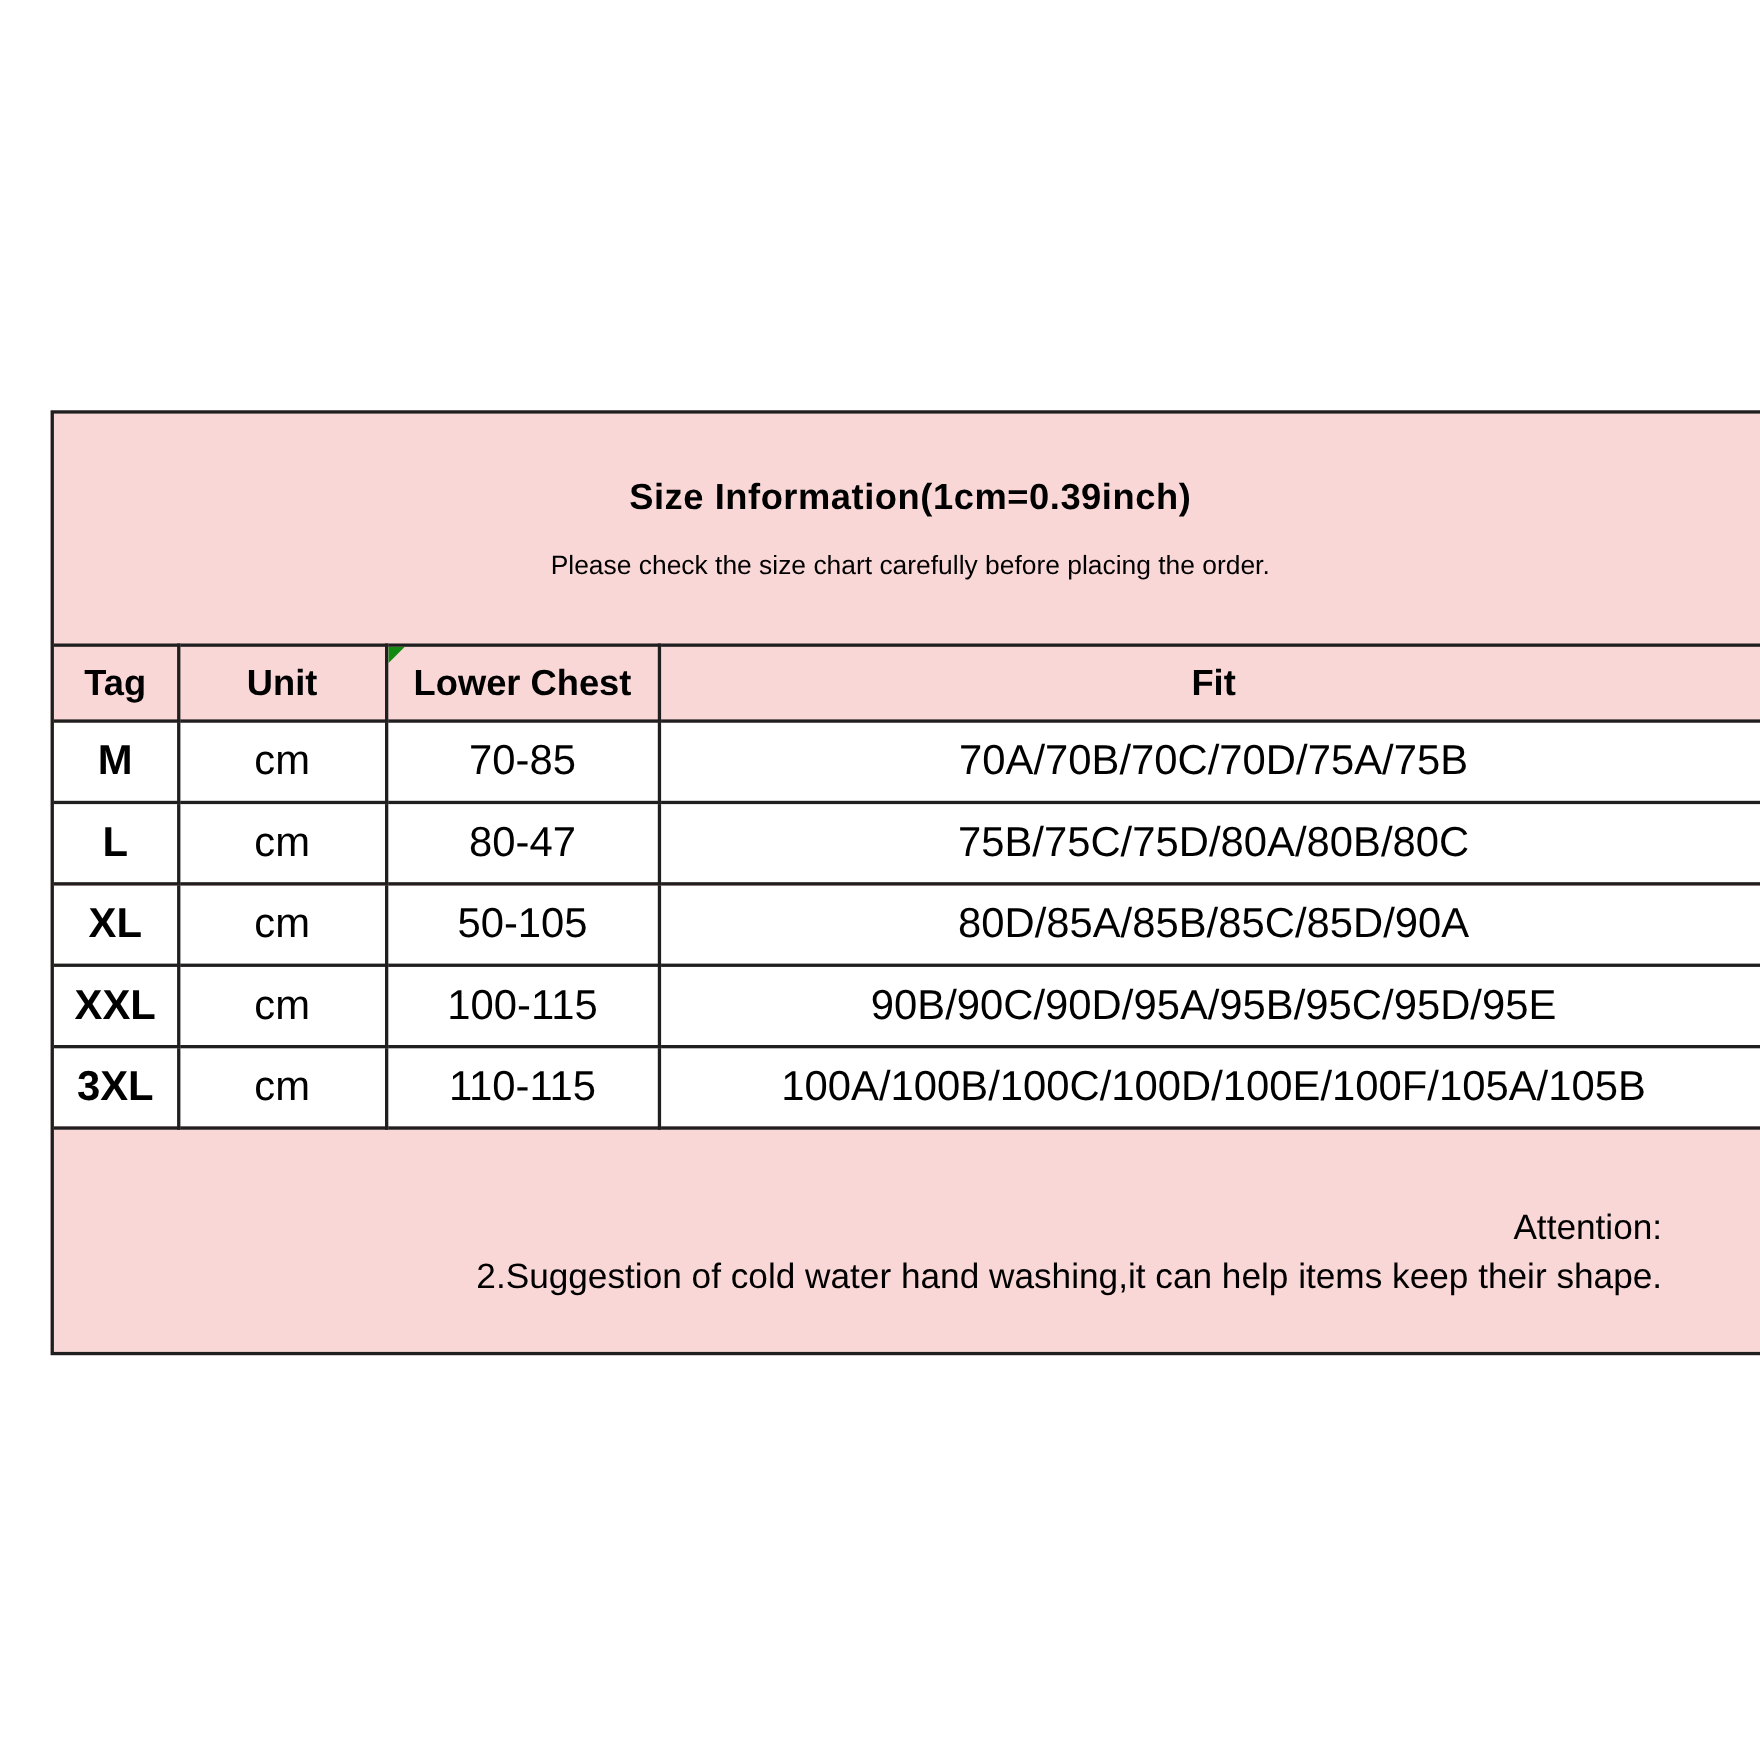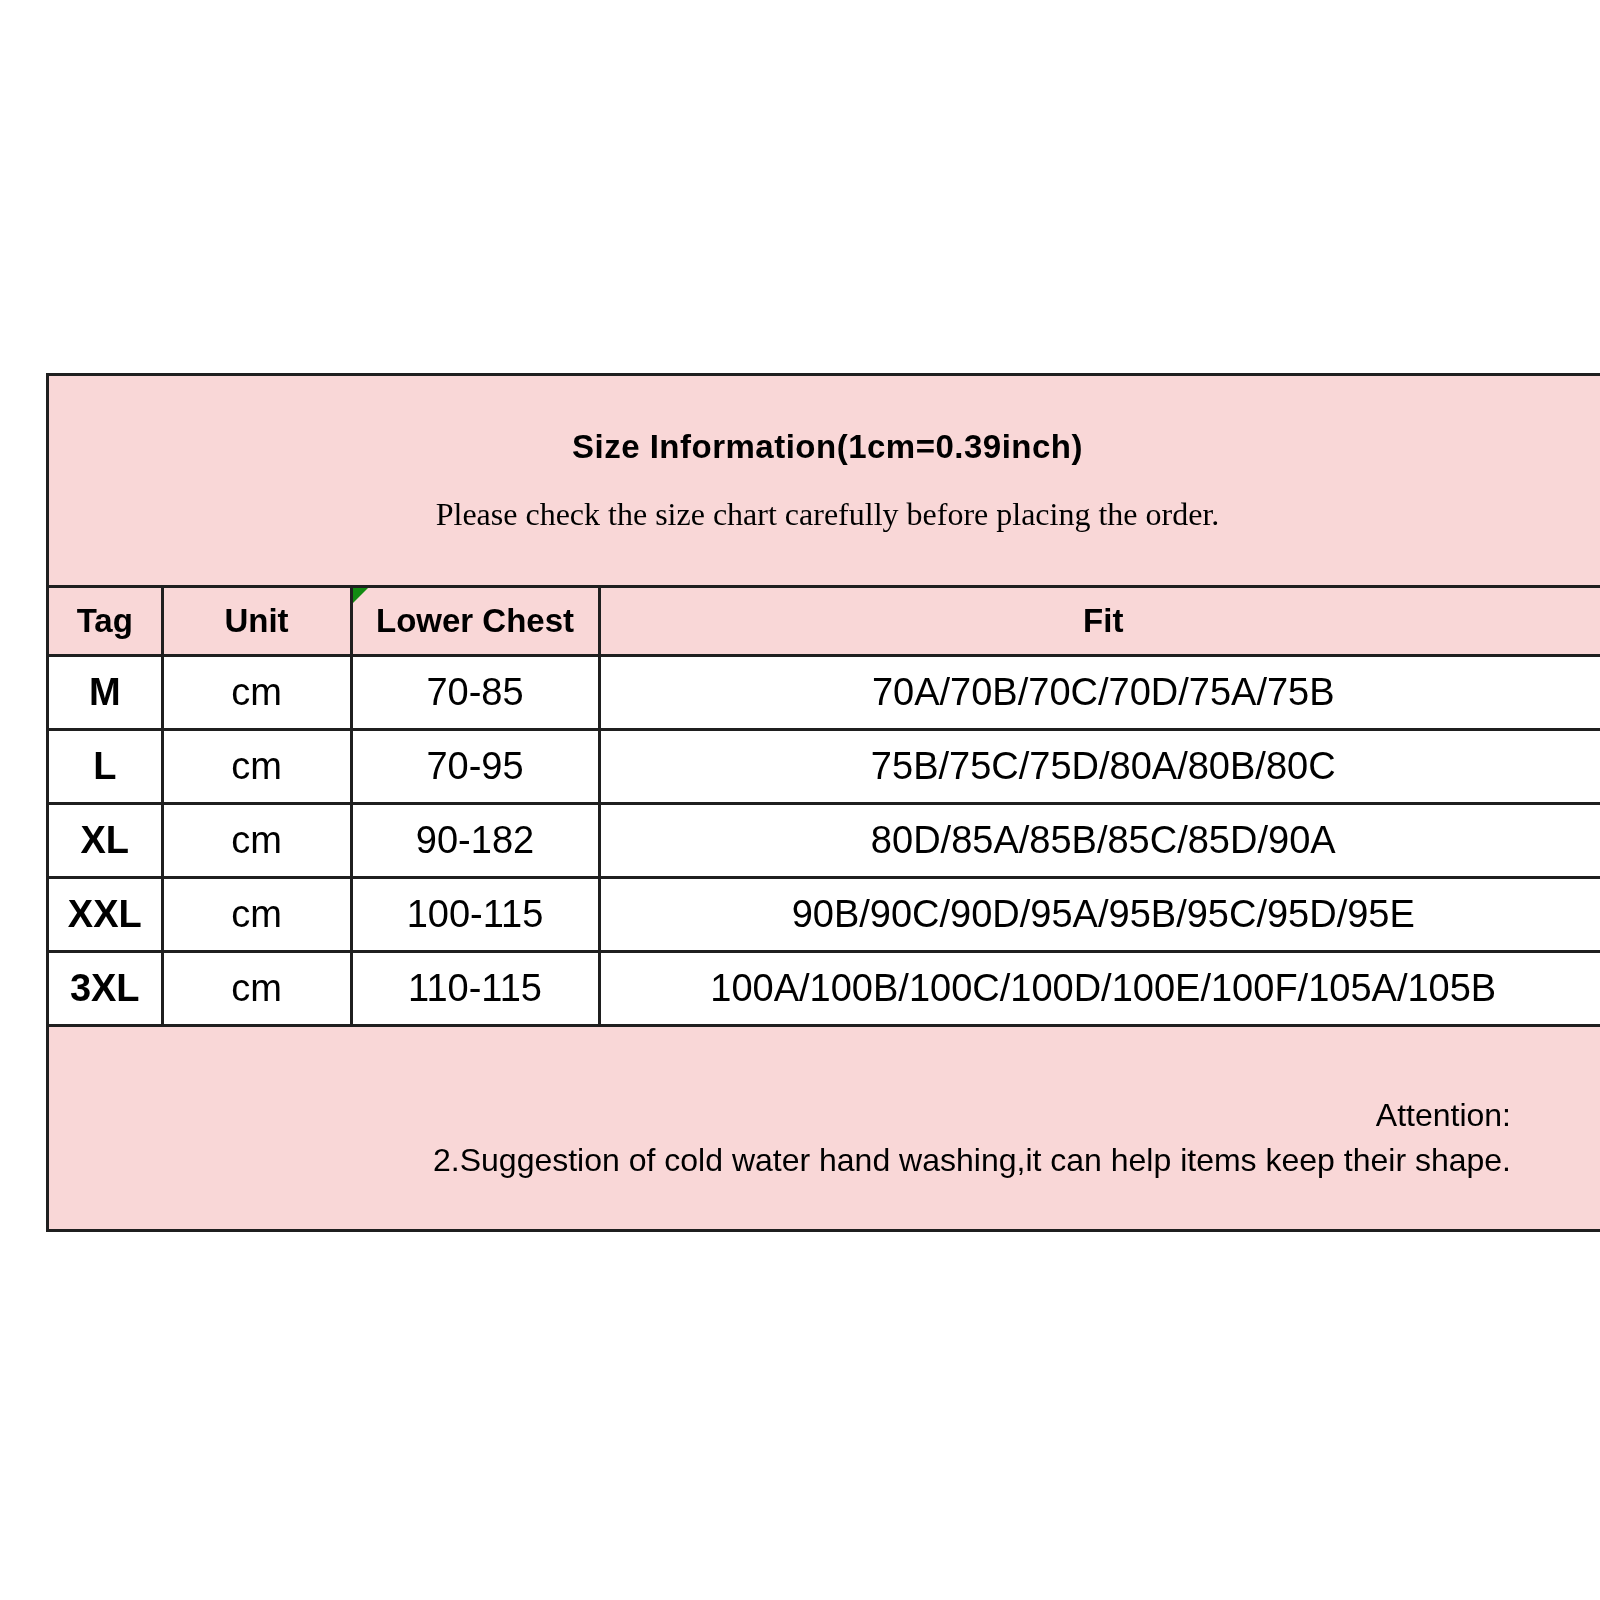--- a/index.html
+++ b/index.html
@@ -39,22 +39,21 @@
     align-items: center;
     justify-content: center;
     gap: 30px;
   }
   .title {
     font-size: 33px;
     font-weight: bold;
     letter-spacing: 0.5px;
   }
   .subtitle {
-    font-size: 32px;
-    font-family: Liberation Serif, serif;
+    font-size: 24px;
   }
 
   
   table.size-chart {
     width: 100%;
     border-collapse: collapse;
     table-layout: fixed;
   }
   .col-tag   { width: 113px; }
   .col-unit  { width: 189px; }
@@ -146,27 +145,27 @@
     <tbody>
       <tr>
         <td class="tag-cell">M</td>
         <td>cm</td>
         <td>70-85</td>
         <td>70A/70B/70C/70D/75A/75B</td>
       </tr>
       <tr>
         <td class="tag-cell">L</td>
         <td>cm</td>
-        <td>70-95</td>
+        <td>80-47</td>
         <td>75B/75C/75D/80A/80B/80C</td>
       </tr>
       <tr>
         <td class="tag-cell">XL</td>
         <td>cm</td>
-        <td>90-182</td>
+        <td>50-105</td>
         <td>80D/85A/85B/85C/85D/90A</td>
       </tr>
       <tr>
         <td class="tag-cell">XXL</td>
         <td>cm</td>
         <td>100-115</td>
         <td>90B/90C/90D/95A/95B/95C/95D/95E</td>
       </tr>
       <tr>
         <td class="tag-cell">3XL</td>

